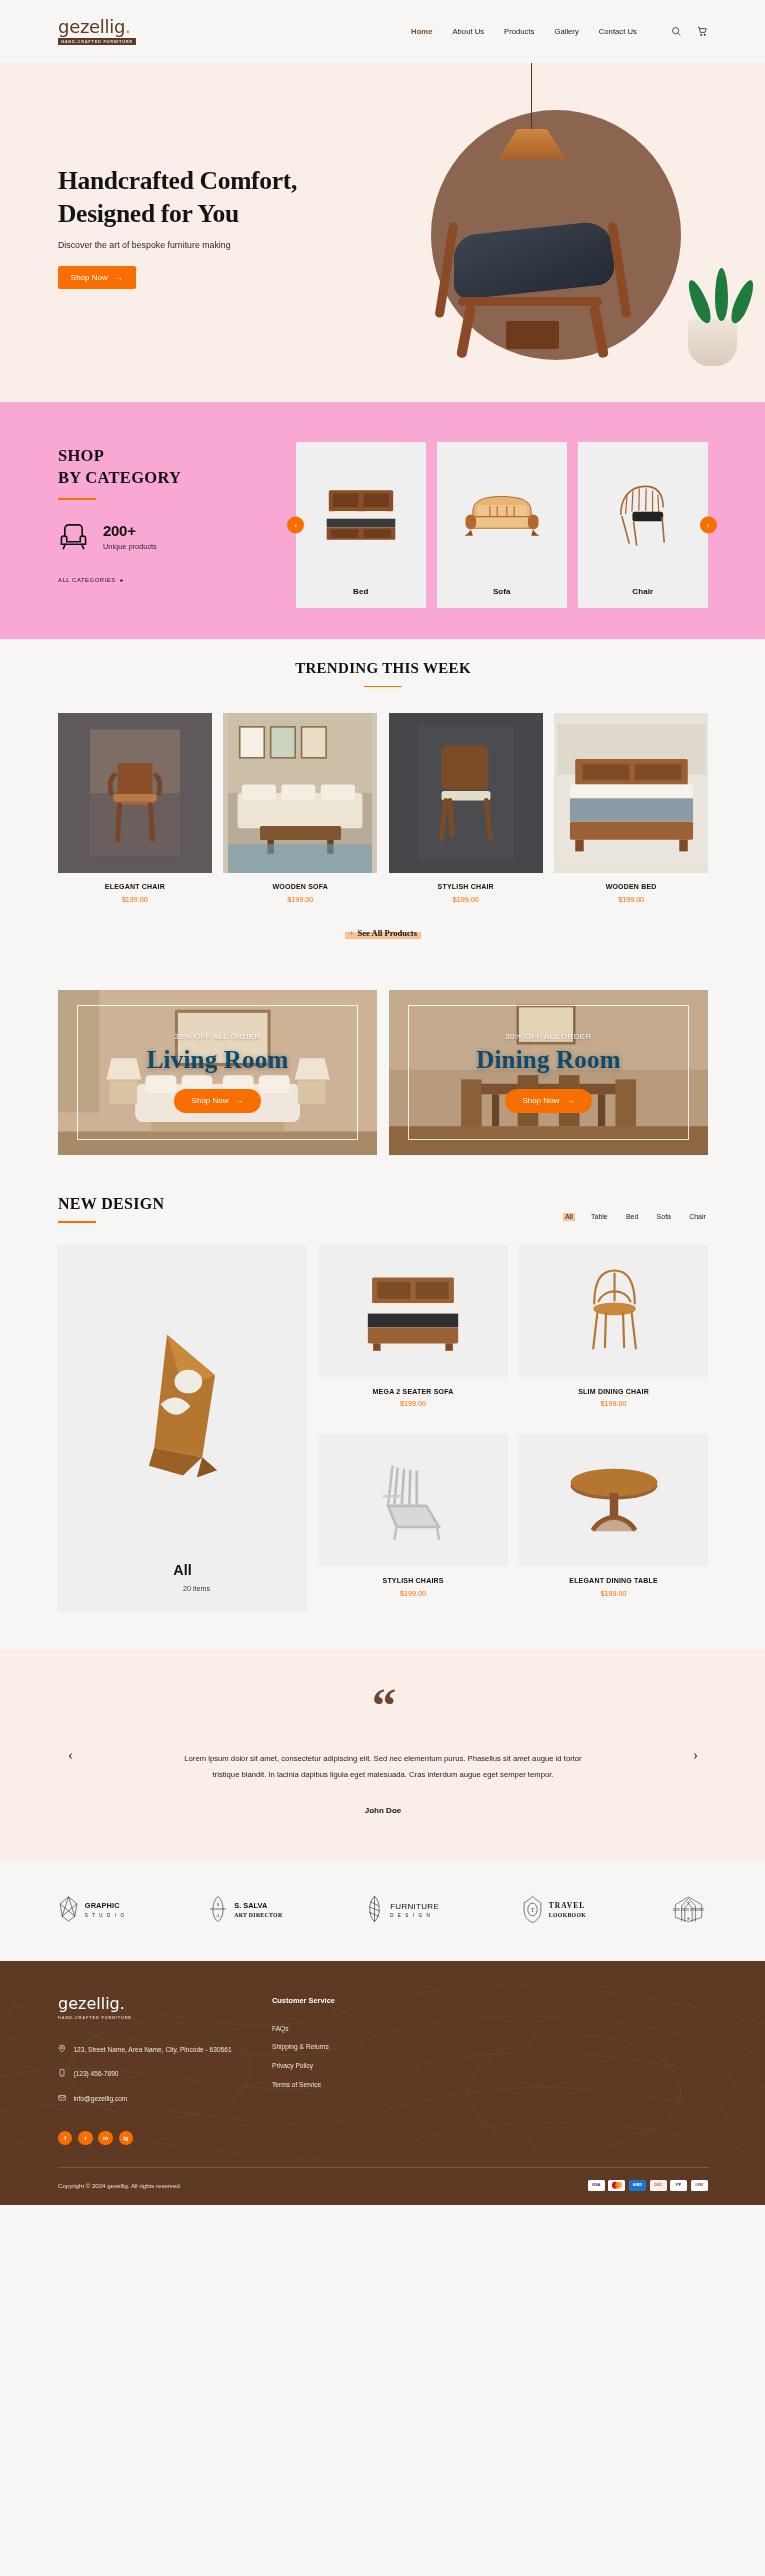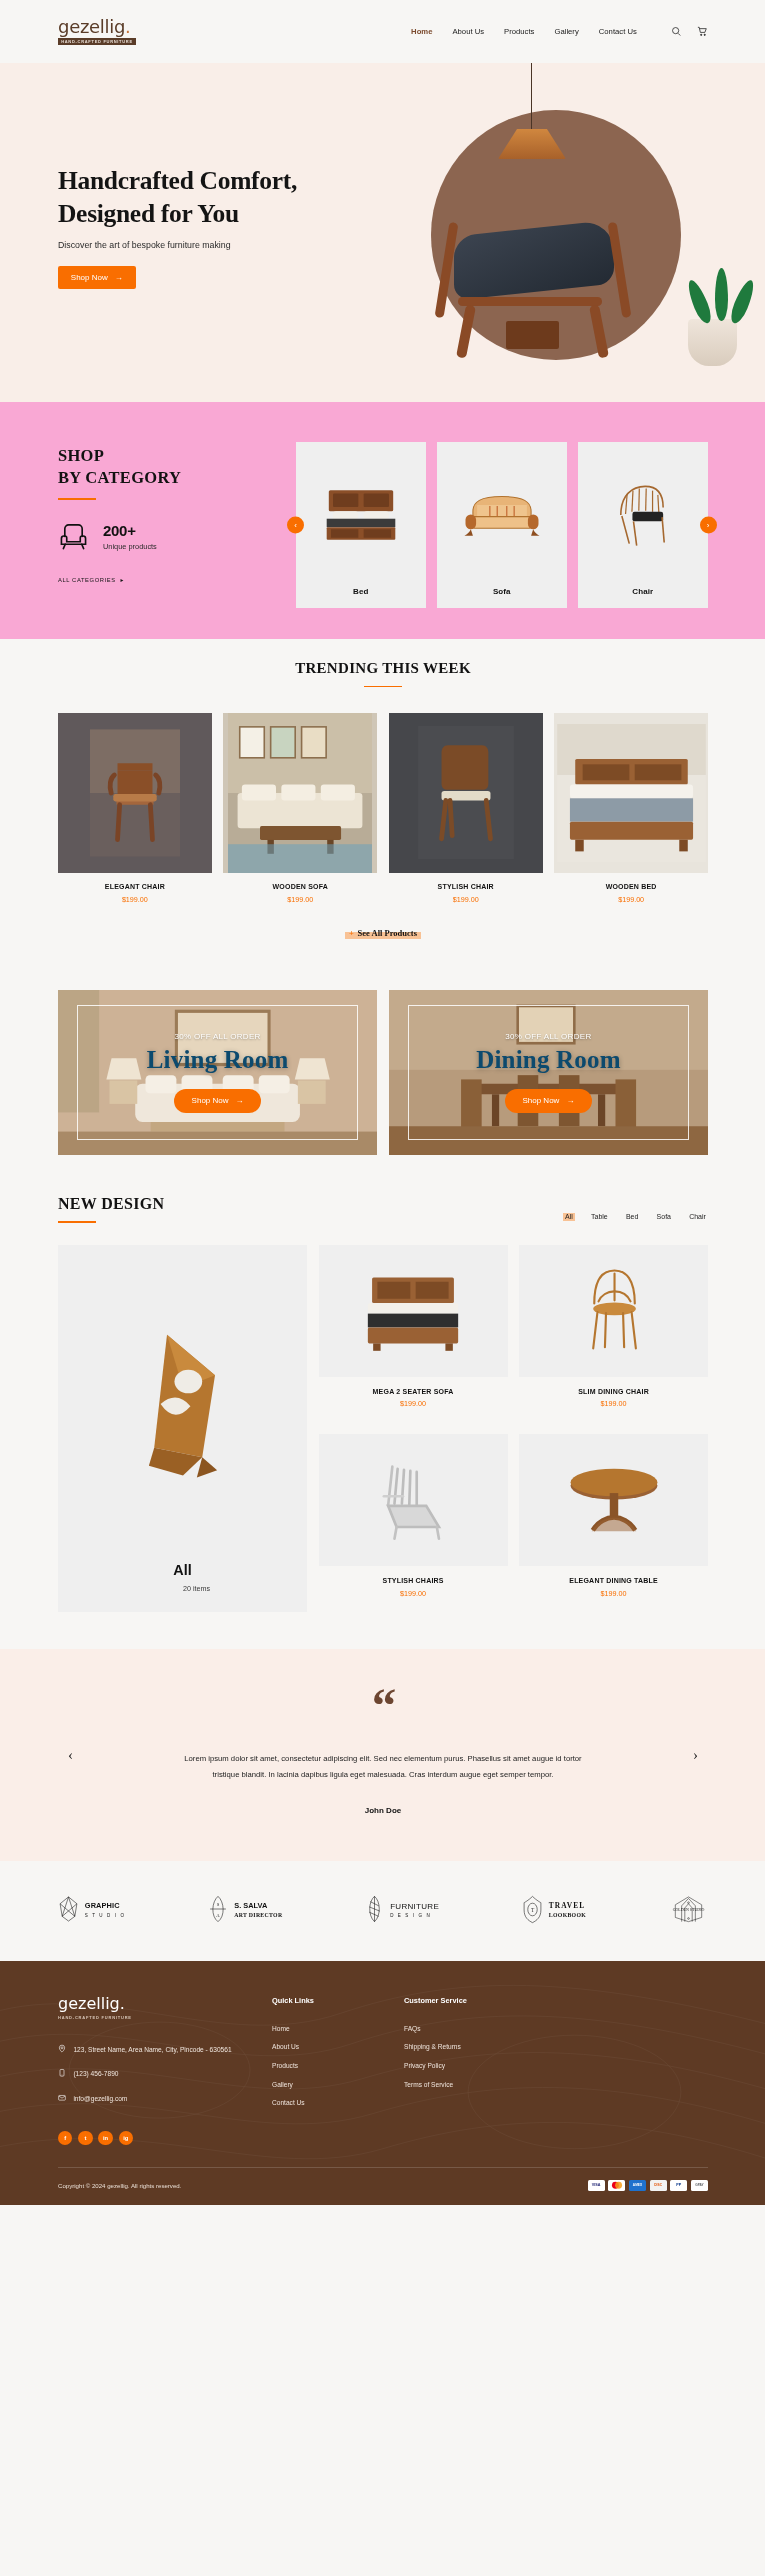--- a/index.html
+++ b/index.html
@@ -1012,30 +1012,20 @@
         </div>
       </div>
       <div class="socials">
         <span class="social">f</span>
         <span class="social">t</span>
         <span class="social">in</span>
         <span class="social">ig</span>
       </div>
     </div>
 
-    <div>
-      <div class="f-col-title">Quick Links</div>
-      <div class="f-links">
-        <a>Home</a>
-        <a>About Us</a>
-        <a>Products</a>
-        <a>Gallery</a>
-        <a>Contact Us</a>
-      </div>
-    </div>
 
     <div>
       <div class="f-col-title">Customer Service</div>
       <div class="f-links">
         <a>FAQs</a>
         <a>Shipping &amp; Returns</a>
         <a>Privacy Policy</a>
         <a>Terms of Service</a>
       </div>
     </div>

